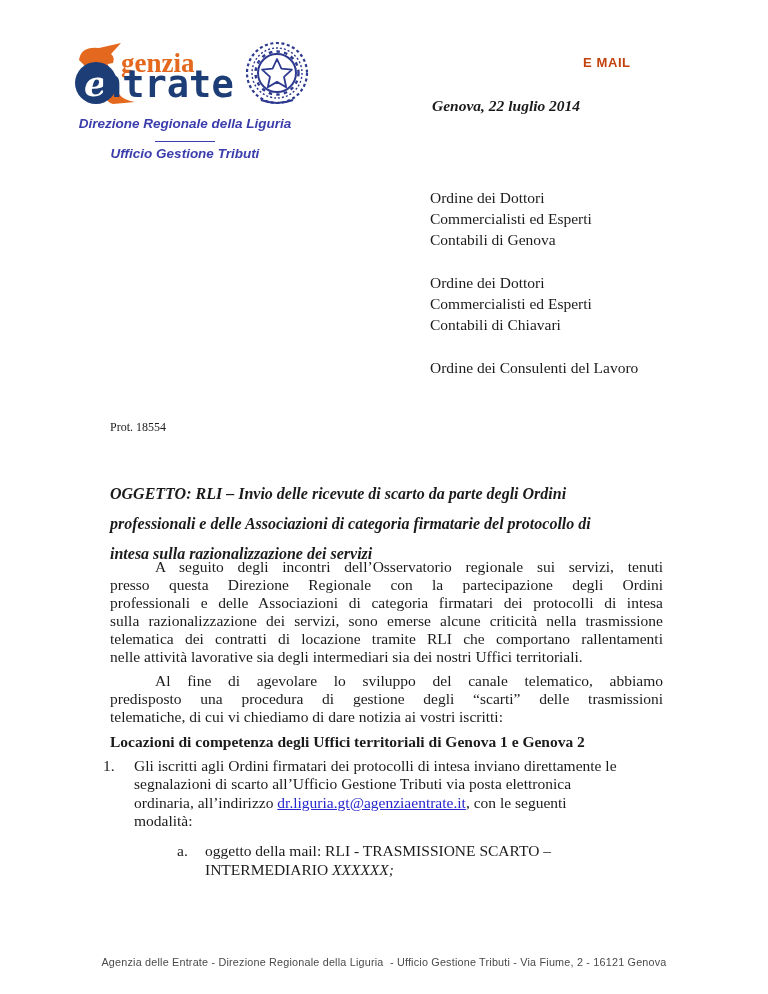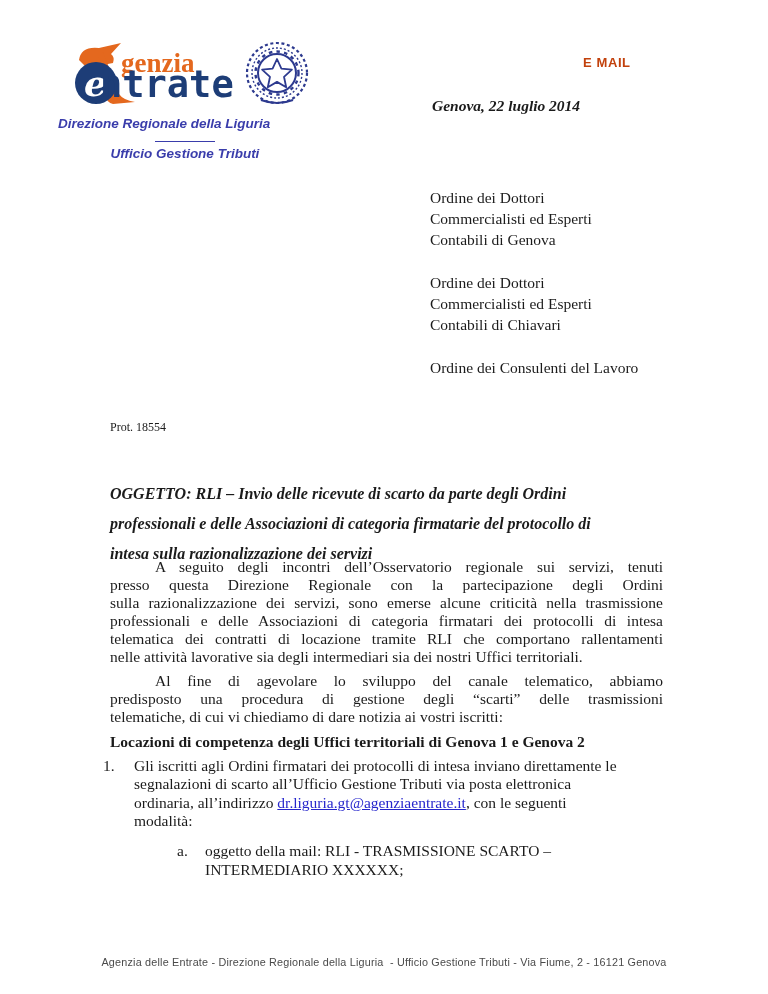--- a/index.html
+++ b/index.html
@@ -21,20 +21,21 @@
   }
   .brand-bottom {
     position:absolute; left:100px; top:66px;
     font-family:"DejaVu Sans Mono", monospace;
     font-weight:bold; font-size:37px; line-height:1;
     color:#1d3d77;
   }
   .emblem { position:absolute; left:243px; top:40px; width:68px; height:70px; }
   .dept-line {
     position:absolute; left:58px; top:116px; width:254px;
+    text-align:center;
     font-family:"Liberation Sans", sans-serif;
     font-style:italic; font-weight:bold; font-size:13.5px;
     color:#3a3dab;
   }
   .dept-rule {
     position:absolute; left:155px; top:141px; width:60px;
     border-top:1.5px solid #3a3dab;
   }
   .office-line {
     position:absolute; left:58px; top:146px; width:254px;
@@ -78,21 +79,21 @@
   .list-marker { width:31px; flex:0 0 31px; }
   .list-text { flex:1; }
   .sub-item {
     position:absolute; left:177px; top:842px; width:420px;
     font-size:15.5px; line-height:18.5px;
     display:flex;
   }
   .sub-marker { width:28px; flex:0 0 28px; }
   .sub-text { flex:1; }
   .email-link { color:#2626cc; text-decoration:underline; cursor:pointer;margin-top:44px; }
-  .italic-run { }
+  .italic-run { font-style:italic; }
   
   .footer {
     position:absolute; left:0; top:925px; width:768px;
     text-align:center;
     font-family:"Liberation Sans", sans-serif;
     font-size:10.8px; line-height:15px;
     color:#4a4a4a;
     white-space:pre-wrap;
     letter-spacing:0.2px;
   }
@@ -148,22 +149,22 @@
 
 <div class="subject">
   <div>OGGETTO: RLI – Invio delle ricevute di scarto da parte degli Ordini</div>
   <div>professionali e delle Associazioni di categoria firmatarie del protocollo di</div>
   <div>intesa sulla razionalizzazione dei servizi</div>
 </div>
 
 <div class="para1">
   <div class="jline findent">A seguito degli incontri dell’Osservatorio regionale sui servizi, tenuti</div>
   <div class="jline">presso questa Direzione Regionale con la partecipazione degli Ordini</div>
+  <div class="jline">professionali e delle Associazioni di categoria firmatari dei protocolli di intesa</div>
   <div class="jline">sulla razionalizzazione dei servizi, sono emerse alcune criticità nella trasmissione</div>
-  <div class="jline">professionali e delle Associazioni di categoria firmatari dei protocolli di intesa</div>
   <div class="jline">telematica dei contratti di locazione tramite RLI che comportano rallentamenti</div>
   <div>nelle attività lavorative sia degli intermediari sia dei nostri Uffici territoriali.</div>
 </div>
 
 <div class="para2">
   <div class="jline findent">Al fine di agevolare lo sviluppo del canale telematico, abbiamo</div>
   <div class="jline">predisposto una procedura di gestione degli “scarti” delle trasmissioni</div>
   <div>telematiche, di cui vi chiediamo di dare notizia ai vostri iscritti:</div>
 </div>
 

